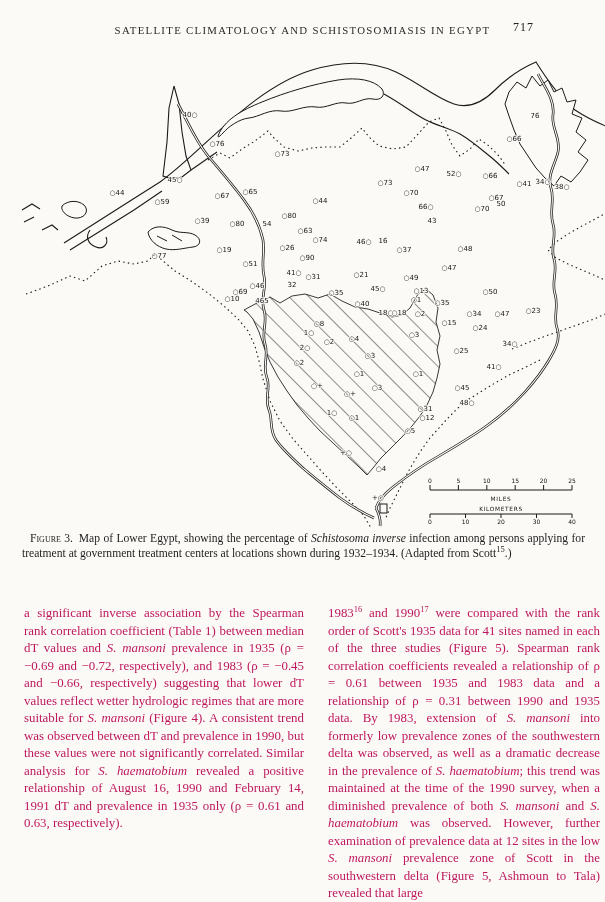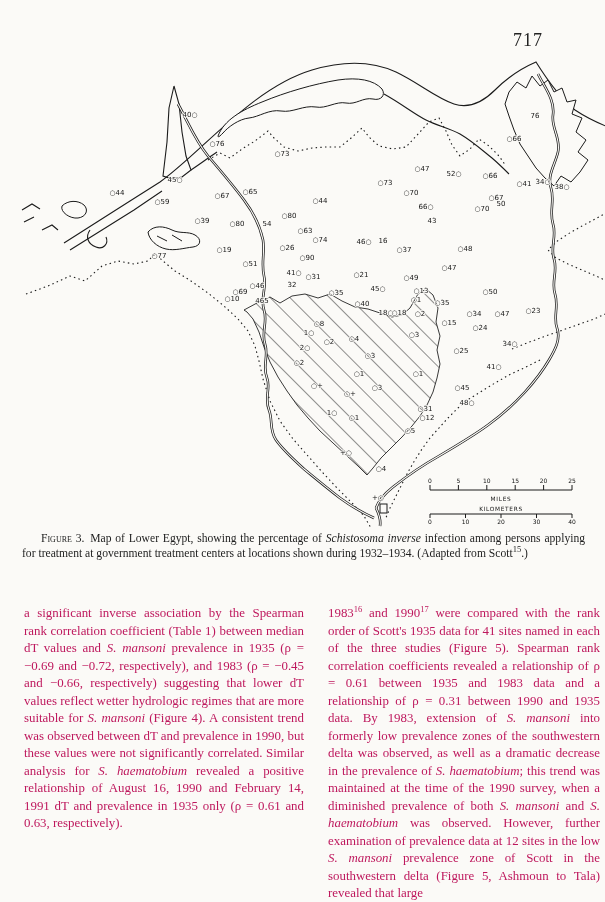--- a/index.html
+++ b/index.html
@@ -1,42 +1,43 @@
 <!DOCTYPE html>
 <html><head>
 <meta charset="utf-8">
 <style>
   html,body{margin:0;padding:0;background:#d8d5d0;}
   .page{position:relative;width:605px;height:902px;background:#fbfaf7;color:#1c1c1c;
         font-family:"Liberation Serif","DejaVu Serif",serif;overflow:hidden;}
   .running-head{position:absolute;top:24px;left:0;width:605px;text-align:center;
         font-size:10.8px;letter-spacing:1.3px;color:#2a2a2a;}
-  .page-number{position:absolute;top:20px;left:513px;font-size:18px;letter-spacing:1px;color:#222;margin-top:10px;}
+  .page-number{position:absolute;top:20px;left:513px;font-size:12px;letter-spacing:1px;color:#222;}
   .map-figure{position:absolute;top:60px;left:12px;width:605px;height:467px;}
   .map-figure svg{display:block;}
   #map-points text{font:7px "DejaVu Sans",sans-serif;fill:#141414;text-anchor:middle;
         paint-order:stroke;stroke:#fbfaf7;stroke-width:1.6px;}
   .scale-text text{font:6px "DejaVu Sans",sans-serif;fill:#141414;text-anchor:middle;stroke:none;}
   .scale-label{font:5.8px "DejaVu Sans",sans-serif;letter-spacing:.7px;fill:#141414;text-anchor:middle;stroke:none;}
   .caption{position:absolute;top:531px;left:22px;width:563px;font-size:11.6px;line-height:15.2px;
         text-align:justify;text-indent:8px;color:#1d1d1d;}
-  .caption .sc{font-variant:small-caps;margin-left:11px;}
+  .caption .sc{font-variant:small-caps;}
   .col{position:absolute;top:601px;}
   .col-left{left:20px;width:288px;}
   .col-right{left:324px;width:280px;}
   .col p{margin:4px;font-size:12.9px;line-height:17.5px;text-align:justify;color:#be185d;}
   .col p.indent{text-indent:15px;}
   .col i,.caption i{font-style:italic;}
   sup{font-size:8.5px;vertical-align:super;line-height:0;}
 </style>
 </head>
 <body>
 
 <div class="page">
 
+  <div class="running-head">SATELLITE CLIMATOLOGY AND SCHISTOSOMIASIS IN EGYPT</div>
   <div class="page-number">717</div>
 
   <div class="map-figure">
     <svg width="605" height="467" viewBox="0 0 605 467">
       <defs>
         <pattern id="hatch" width="14" height="14" patternUnits="userSpaceOnUse" patternTransform="rotate(-45)">
           <line x1="0" y1="0" x2="0" y2="14" stroke="#222" stroke-width="1"></line>
         </pattern>
       </defs>
 

